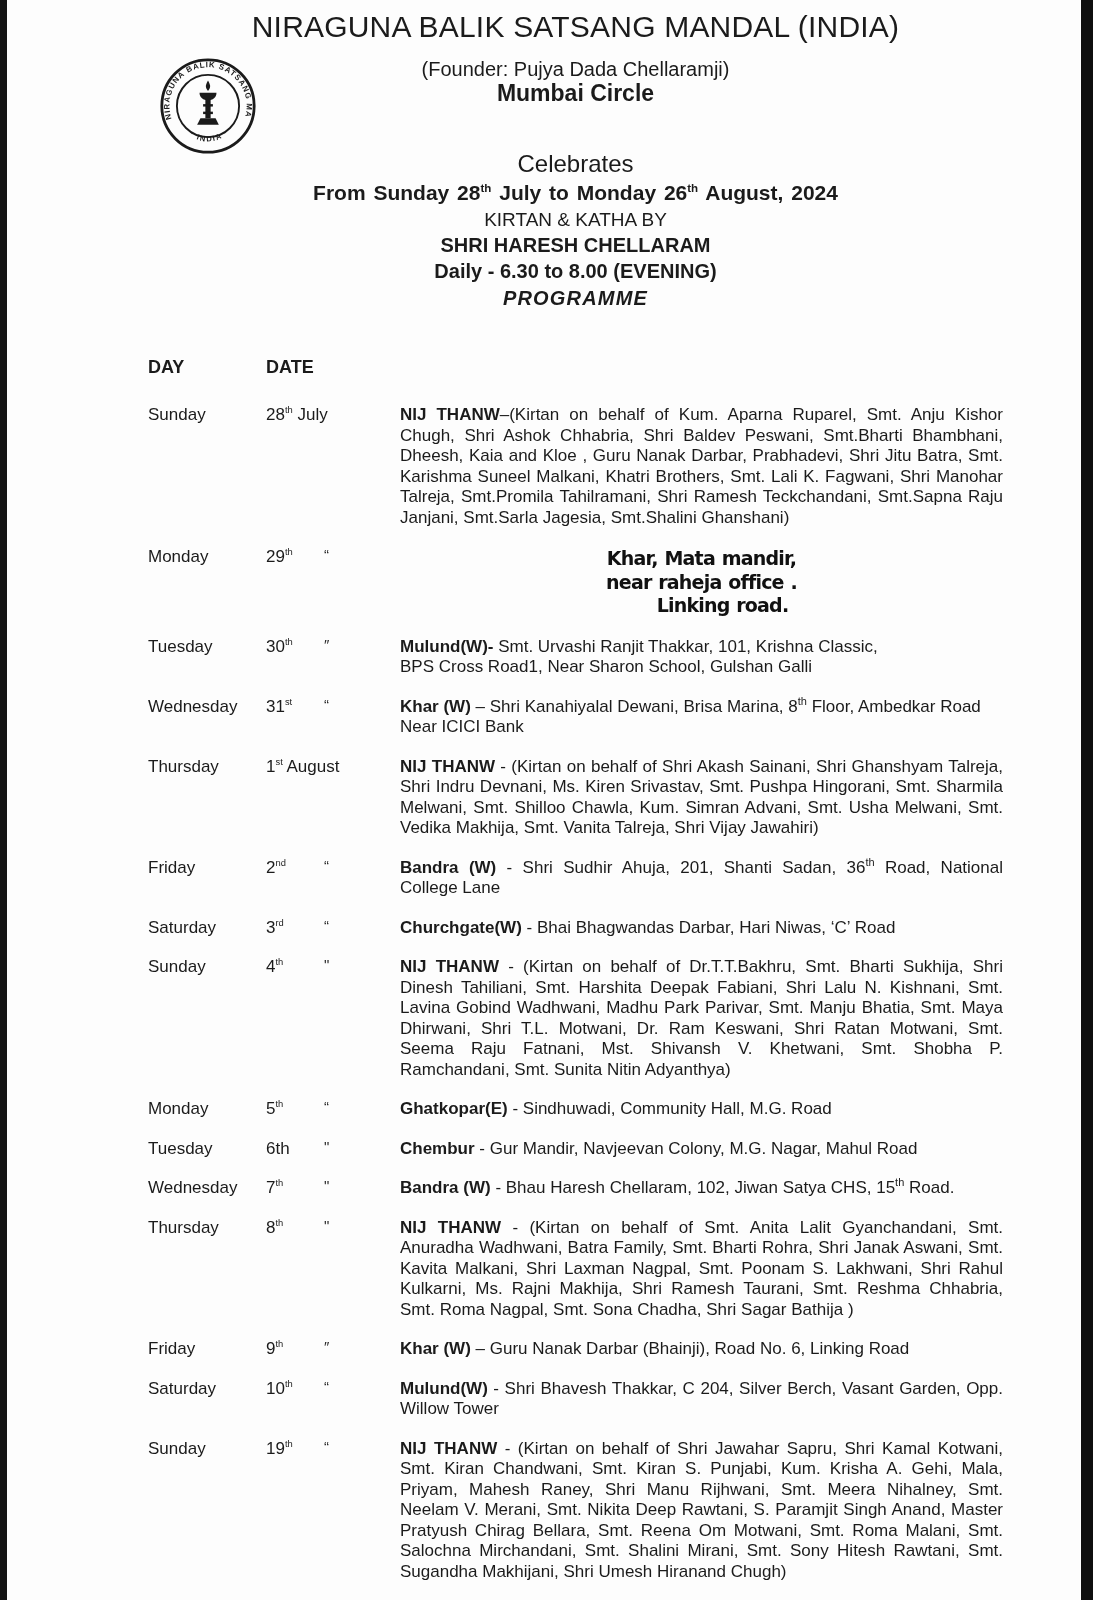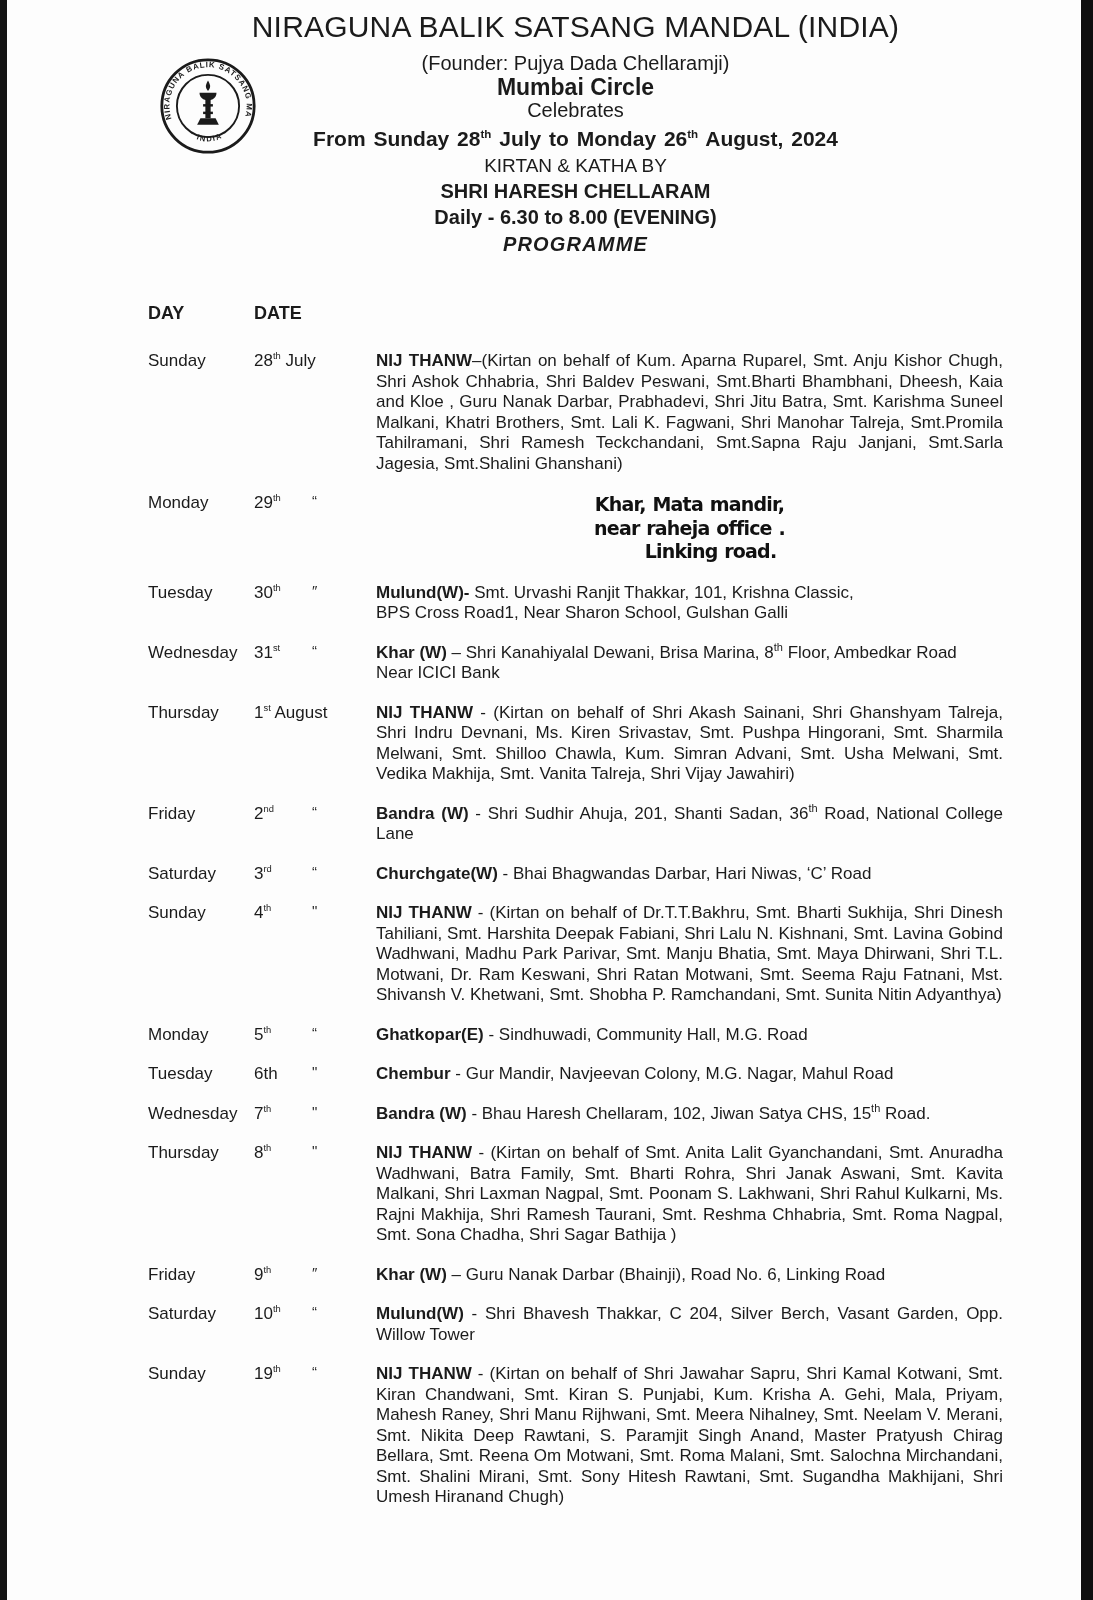--- a/index.html
+++ b/index.html
@@ -9,39 +9,39 @@
     font-family:"Liberation Sans",sans-serif;
     -webkit-font-smoothing:antialiased;
   }
   .edge{position:absolute;top:0;height:100%;background:#141414;}
   .edge-left{left:0;width:7px;}
   .edge-right{right:0;width:12px;background:#0e0e0e;}
 
   
   .doc-header{position:relative;margin:10px 90px 0 148px;text-align:center;}
   .h-title{font-size:30px;font-weight:normal;letter-spacing:.2px;line-height:34px;}
-  .h-founder{font-size:20px;line-height:26px;margin-top:6px;}
+  .h-founder{font-size:20px;line-height:26px;margin-top:12px;}
   .h-circle{font-size:23px;font-weight:bold;line-height:23px;}
-  .h-celebrates{font-size:20px;line-height:22px;}
+  .h-celebrates{font-size:24px;line-height:22px;margin-top:48px;}
   .h-festival{font-size:20px;font-weight:bold;line-height:24px;letter-spacing:.4px;}
   .h-range{font-size:21px;font-weight:bold;line-height:28px;margin-top:4px;word-spacing:2px;}
   .h-kirtan{font-size:19px;font-weight:normal;line-height:25px;}
   .h-speaker{font-size:20px;font-weight:bold;line-height:26px;}
   .h-daily{font-size:20px;font-weight:bold;line-height:27px;}
   .h-programme{font-size:20px;font-weight:bold;font-style:italic;line-height:26px;letter-spacing:1.2px;}
   sup{font-size:.55em;line-height:0;vertical-align:super;}
 
   
   .logo{position:absolute;left:152px;top:57px;width:112px;height:98px;}
   .logo svg{width:100%;height:100%;}
 
   
   .schedule{margin:46px 90px 0 148px;font-size:17px;}
   .sched-head,.sched-row{
-    display:grid;grid-template-columns:102px 118px 1fr;column-gap:4px;
+    display:grid;grid-template-columns:102px 118px 1fr;column-gap:16px;
     align-items:start;
   }
   .sched-head{font-weight:bold;font-size:18px;margin-bottom:27px;}
   .sched-row{margin-bottom:19px;line-height:20.5px;}
   .cell-day{white-space:nowrap;}
   .cell-date{position:relative;white-space:nowrap;}
   .ditto{position:absolute;left:58px;top:-2px;font-size:15px;color:#2a2a2a;}
   .cell-place{text-align:justify;}
   .cell-place .b,.seg-bold{font-weight:bold;}
   .cell-place sup{font-size:11px;}

